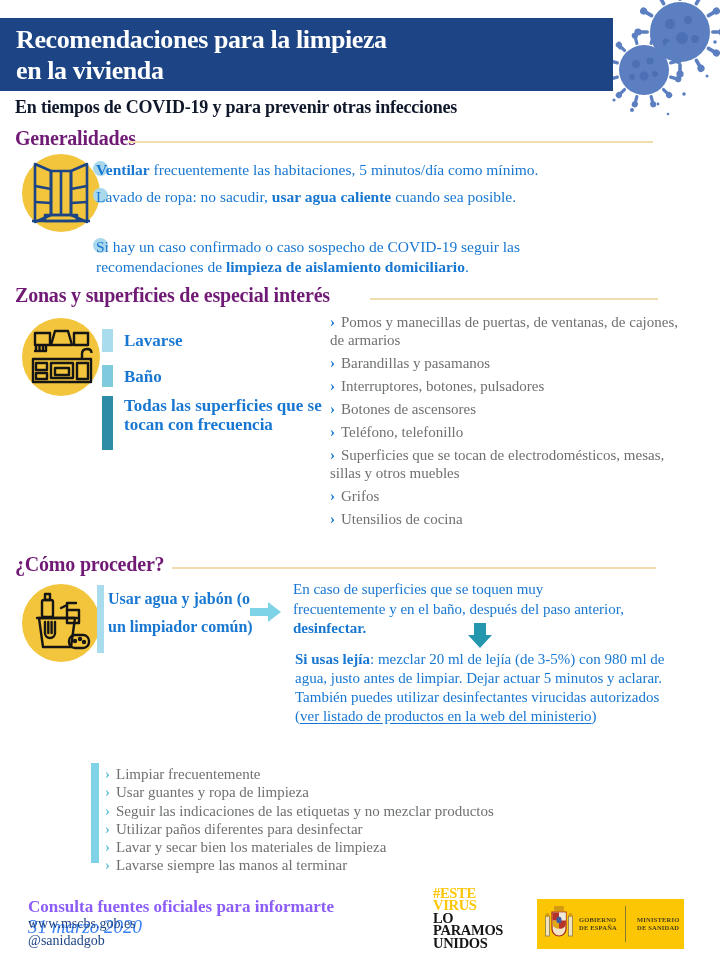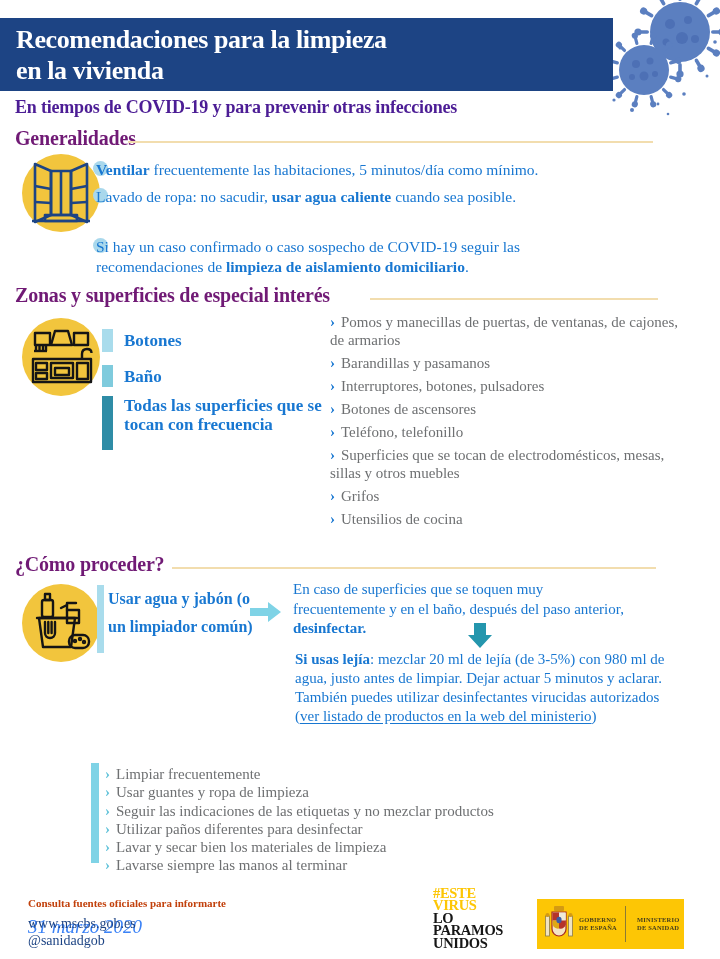--- a/index.html
+++ b/index.html
@@ -2,21 +2,21 @@
 <html><head>
 <meta charset="utf-8">
 <style>
   html,body{margin:0;padding:0;background:#fff;}
   .page{position:relative;width:720px;height:959px;background:#fff;overflow:hidden;
         font-family:Liberation Serif, serif;}
   
   .band{position:absolute;left:0;top:18px;width:613px;height:73px;background:#1d4484;z-index:2;}
   .band .t{padding:7px 0 0 16px;font-size:26px;font-weight:700;color:#fff;line-height:1.18;letter-spacing:-.4px;}
   .virus-svg{position:absolute;left:606px;top:-4px;width:114px;height:124px;z-index:1;}
-  .subtitle{position:absolute;left:15px;top:97px;font-size:18px;font-weight:700;color:#4c1d95;letter-spacing:-.2px;}
+  .subtitle{position:absolute;left:15px;top:97px;font-size:18px;font-weight:700;color:#0f172a;letter-spacing:-.2px;}
   
   .sec-h{position:absolute;font-size:20px;font-weight:700;color:#701a75;letter-spacing:-.2px;}
   .sec-line{position:absolute;height:2px;background:#f2ddae;}
   
   .icon-circle{position:absolute;width:78px;height:78px;border-radius:50%;background:#f2c53d;}
   .icon-circle svg{position:absolute;left:0;top:0;width:78px;height:78px;}
   
   .bullet{position:absolute;left:96px;font-size:15.5px;color:#1877d1;line-height:1.32;}
   .bullet .btxt{position:relative;z-index:1;margin-top:28px;}
   .bullet b{font-weight:700;}
@@ -39,21 +39,21 @@
   .agua{position:absolute;left:108px;top:585px;width:150px;font-size:16px;font-weight:700;color:#1877d1;line-height:28px;}
   .agua .soft{font-weight:700;}
   .step2{position:absolute;left:293px;top:580px;width:345px;font-size:15px;color:#1877d1;line-height:19.5px;}
   .step2 b{font-weight:700;text-align:right;}
   .bleach{position:absolute;left:295px;top:650px;width:385px;font-size:15px;color:#1877d1;line-height:19px;}
   .bleach b{font-weight:700;margin-top:32px;}
   .mlink{text-decoration:underline;text-underline-offset:2px;cursor:pointer;color:#1877d1;}
   .arrow-abs{position:absolute;}
   
   .f-date{position:absolute;left:28px;top:916px;font-size:19px;font-style:italic;color:#3b82f6;}
-  .f-consulta{position:absolute;left:28px;top:897px;font-size:11px;font-weight:700;color:#c2410c;}
+  .f-consulta{position:absolute;left:28px;top:897px;font-size:17px;font-weight:700;color:#8b5cf6;}
   .f-web{position:absolute;left:28px;top:916px;font-size:14px;color:#1d4484;}
   .f-handle{position:absolute;left:28px;top:933px;font-size:14px;color:#1d4484;}
   .campaign{position:absolute;left:433px;top:887px;font-size:14.5px;font-weight:700;line-height:12.4px;letter-spacing:-.3px;}
   .campaign .cy{color:#fdc605;}
   .campaign .ck{color:#161616;}
   .gov{position:absolute;left:537px;top:899px;width:147px;height:50px;background:#fdc605;
        display:flex;align-items:center;}
   .gov svg{margin-left:7px;flex:0 0 auto;}
   .gov-col{display:flex;flex-direction:column;margin-left:5px;}
   .gov-col span{font-size:6.5px;font-weight:700;color:#473f1d;line-height:8px;letter-spacing:.2px;}
@@ -184,21 +184,21 @@
       <rect x="29" y="45" width="22" height="15"></rect>
       <rect x="33" y="50" width="14" height="7"></rect>
       <rect x="14" y="45" width="11" height="7"></rect>
       <rect x="14" y="55" width="11" height="6"></rect>
       <rect x="55" y="45" width="11" height="16"></rect>
       <path d="M60,41 v-5 q0,-5 5,-5 q4.5,0 4.5,4"></path>
     </svg>
   </div>
 
   <div class="zbar" style="left:102px;top:329px;height:23px;background:#a9dcec;"></div>
-  <div class="zlabel" style="top:332px;">Botones</div>
+  <div class="zlabel" style="top:332px;">Lavarse</div>
   <div class="zbar" style="left:102px;top:365px;height:22px;background:#7fcbdd;"></div>
   <div class="zlabel" style="top:368px;">Baño</div>
   <div class="zbar" style="left:102px;top:396px;height:54px;background:#2e8ca6;"></div>
   <div class="zlabel" style="top:397px;width:230px;">Todas las superficies que se tocan con frecuencia</div>
 
   <ul class="plainlist surfaces">
     <li><span class="chev">›</span><span>Pomos y manecillas de puertas, de ventanas, de cajones, de armarios</span></li>
     <li><span class="chev">›</span><span>Barandillas y pasamanos</span></li>
     <li><span class="chev">›</span><span>Interruptores, botones, pulsadores</span></li>
     <li><span class="chev">›</span><span>Botones de ascensores</span></li>

